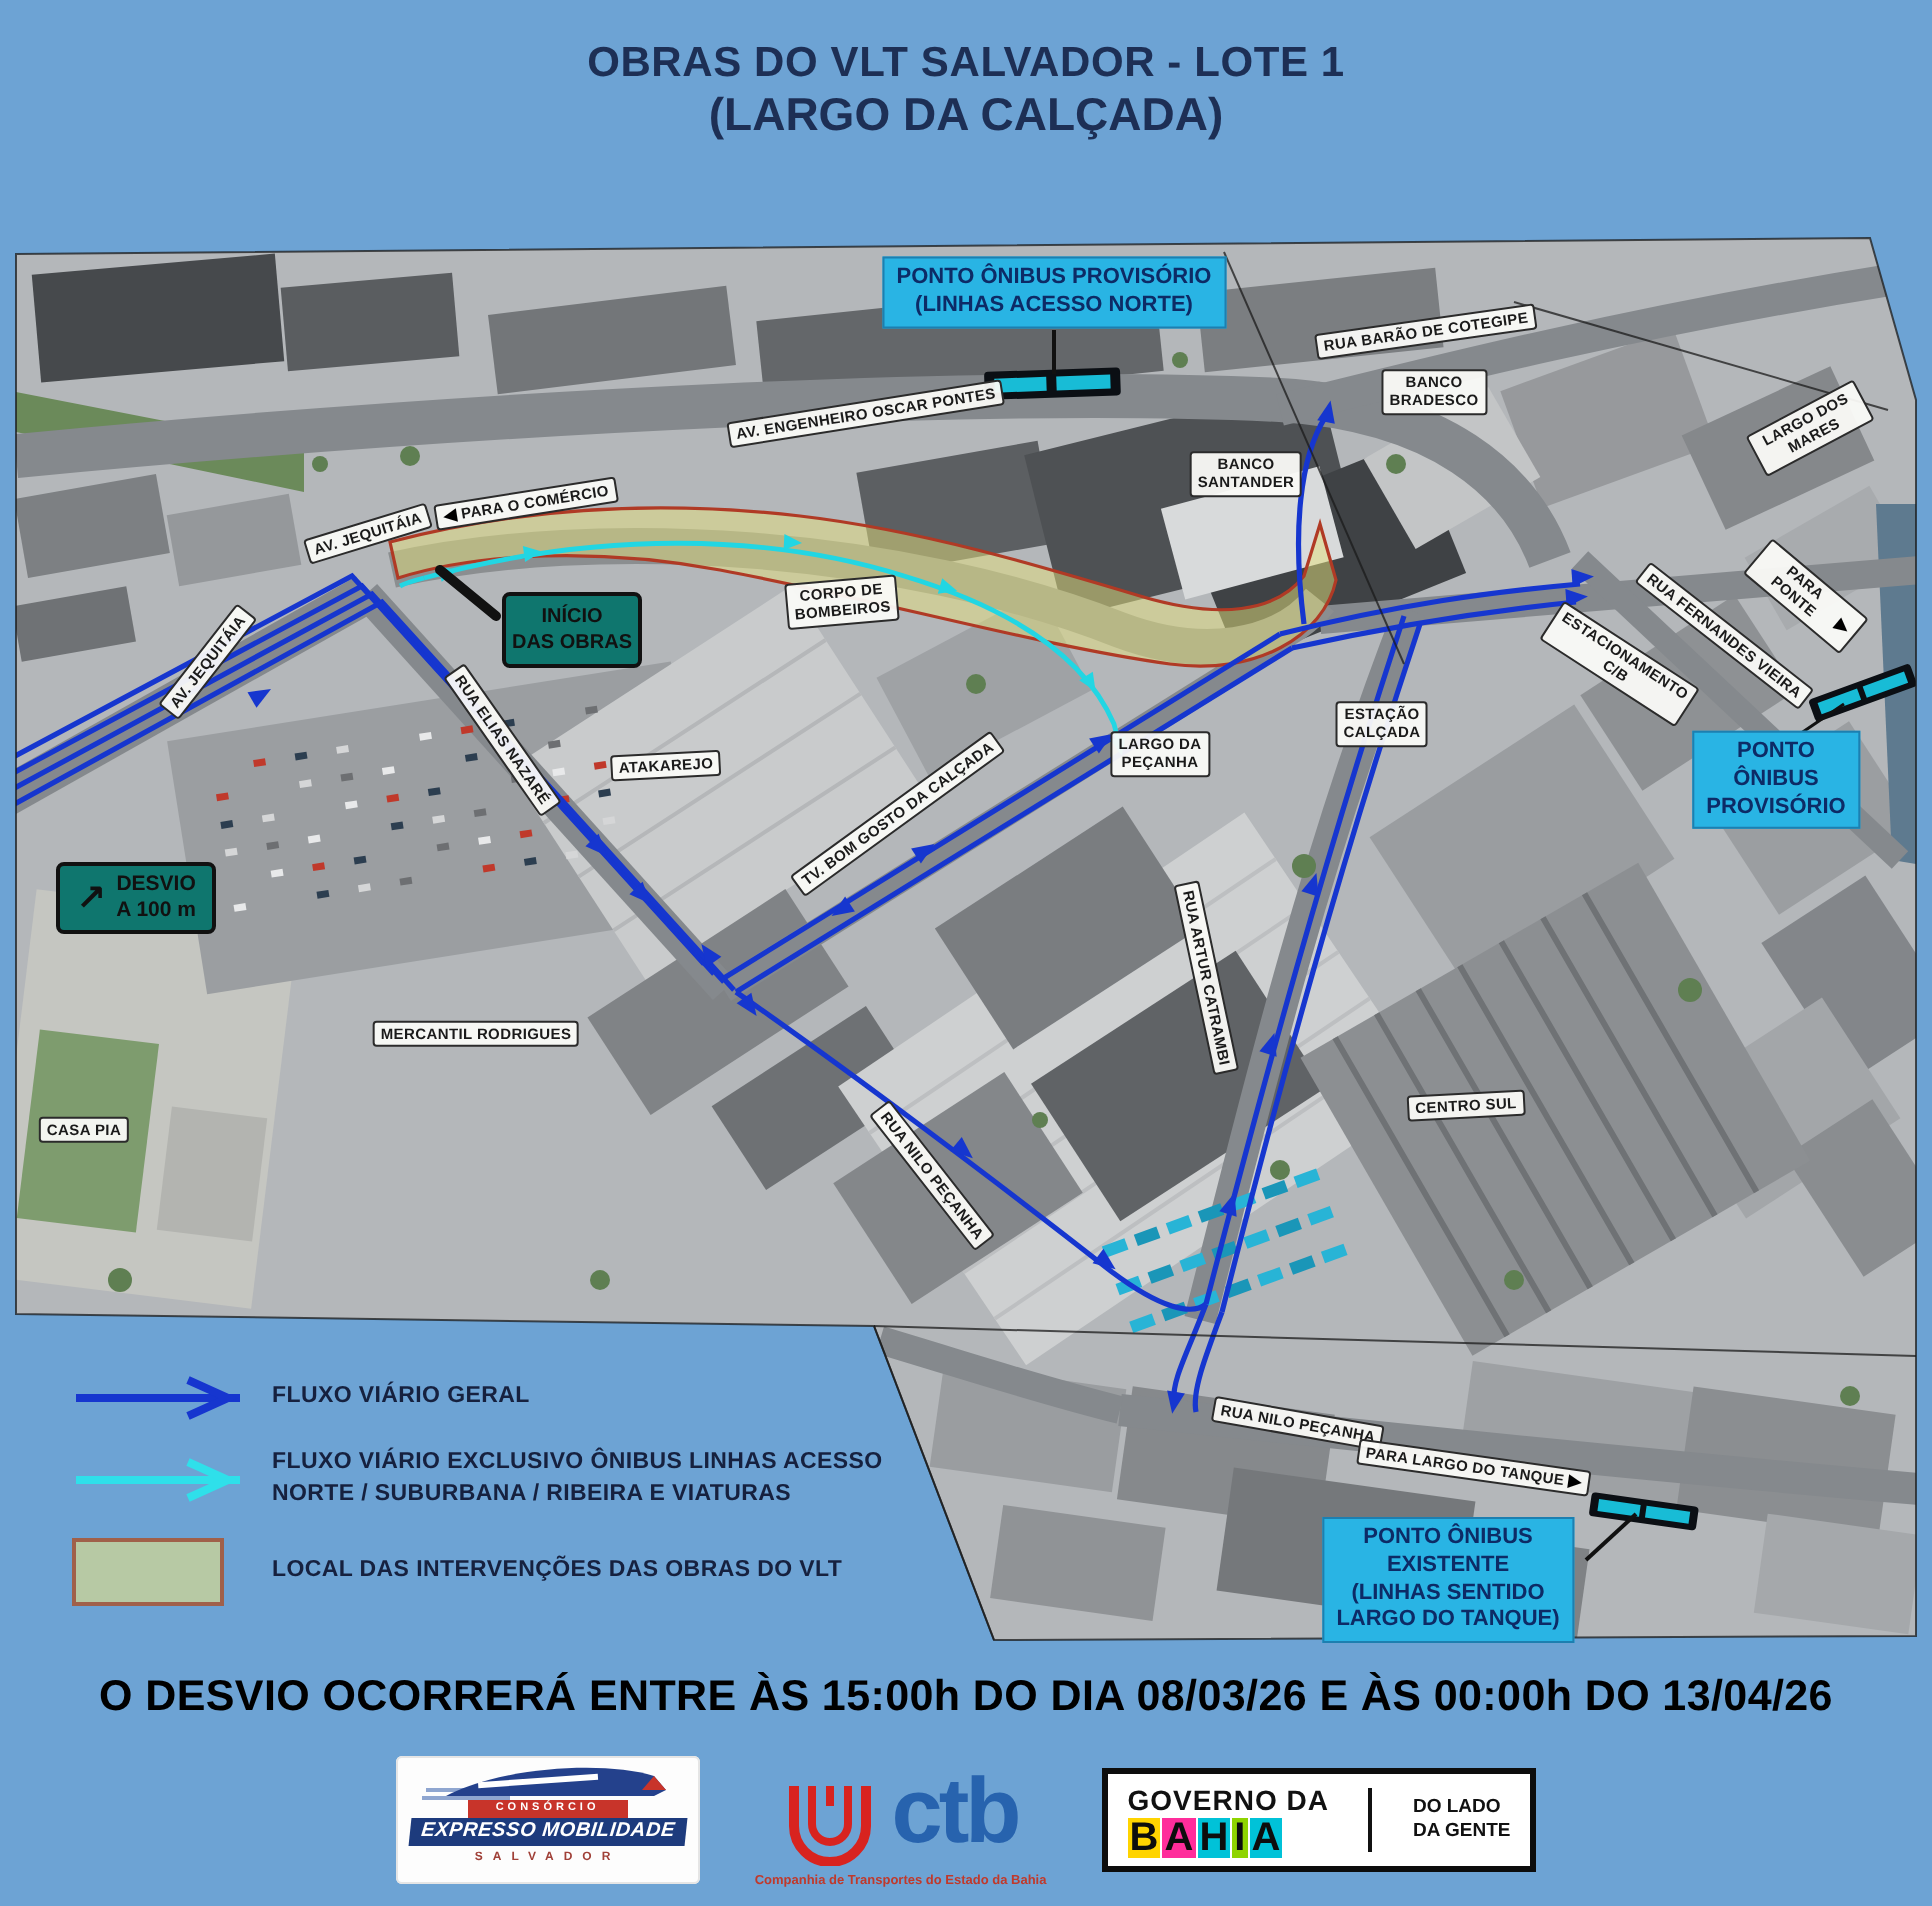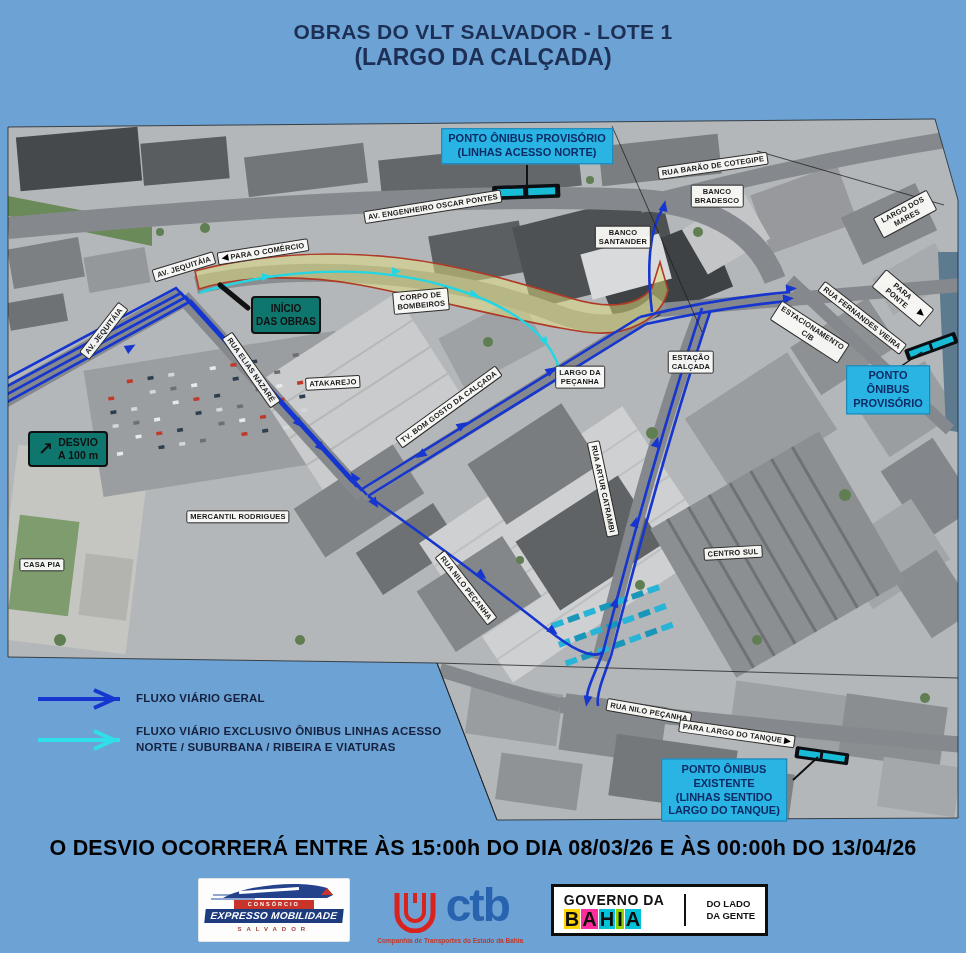--- a/index.html
+++ b/index.html
@@ -438,20 +438,26 @@
     </div>
     <div class="lrow">
       <span class="lglyph">
         <svg width="88" height="22">
             <path d="M2,11 H84" stroke="#2fe0ea" stroke-width="4" fill="none"></path>
         <path d="M58,2 L78,11 L58,20" stroke="#2fe0ea" stroke-width="4" fill="none"></path>
           </svg>
       </span>
       <span class="ltext">FLUXO VIÁRIO EXCLUSIVO ÔNIBUS LINHAS ACESSO NORTE / SUBURBANA / RIBEIRA E VIATURAS</span>
     </div>
+    <div class="lrow">
+      <span class="lglyph">
+          <span class="swatch"></span>
+        </span>
+      <span class="ltext">LOCAL DAS INTERVENÇÕES DAS OBRAS DO VLT</span>
+    </div>
   </div>
 
   <div id="banner">O DESVIO OCORRERÁ ENTRE ÀS 15:00h DO DIA 08/03/26 E ÀS 00:00h DO 13/04/26</div>
 
   <div id="logos">
     <div id="logo-exp">
       <svg width="130" height="24">
         <path d="M4,17 H34 M2,21 H46" stroke="#8fa6d0" stroke-width="2"></path>
         <path d="M14,20 C40,6 92,2 118,10 L124,17 L118,20 Z" fill="#24418c"></path>
         <rect x="30" y="11" width="60" height="3" fill="#ffffff" transform="rotate(-4 60 12)"></rect>

